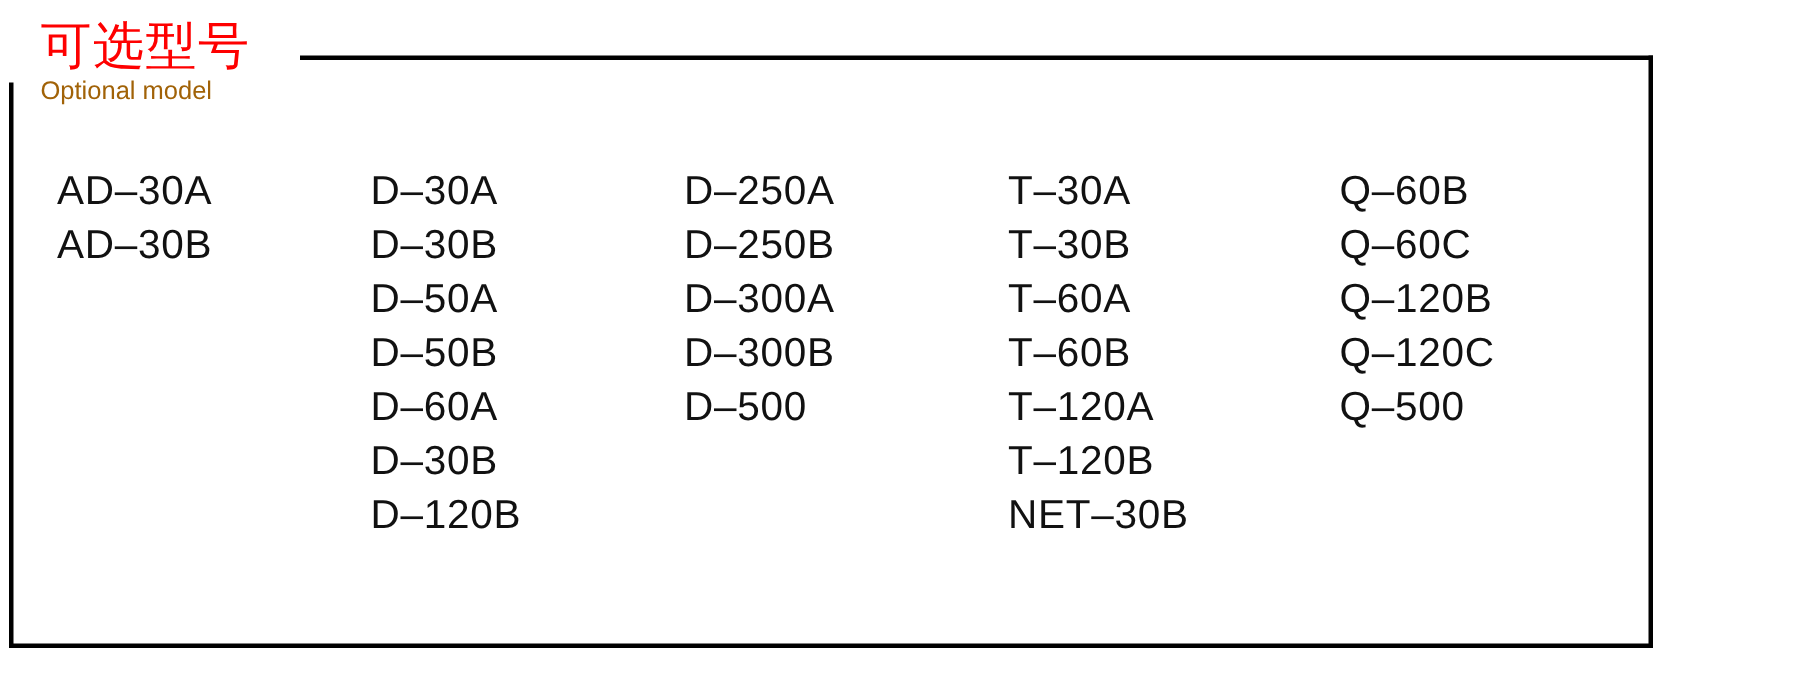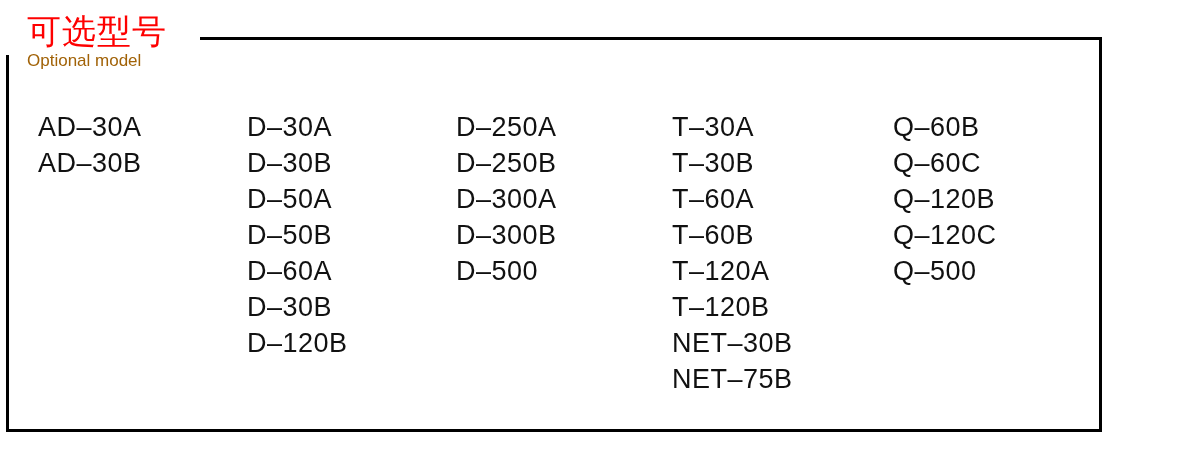--- a/index.html
+++ b/index.html
@@ -152,21 +152,20 @@
           <div class="model-item">D–500</div>
         </div>
         <div class="model-column col-3">
           <div class="model-item">T–30A</div>
           <div class="model-item">T–30B</div>
           <div class="model-item">T–60A</div>
           <div class="model-item">T–60B</div>
           <div class="model-item">T–120A</div>
           <div class="model-item">T–120B</div>
           <div class="model-item">NET–30B</div>
-          <div class="model-item">NET–75B</div>
         </div>
         <div class="model-column col-4">
           <div class="model-item">Q–60B</div>
           <div class="model-item">Q–60C</div>
           <div class="model-item">Q–120B</div>
           <div class="model-item">Q–120C</div>
           <div class="model-item">Q–500</div>
         </div>
       </div>
   </div>

